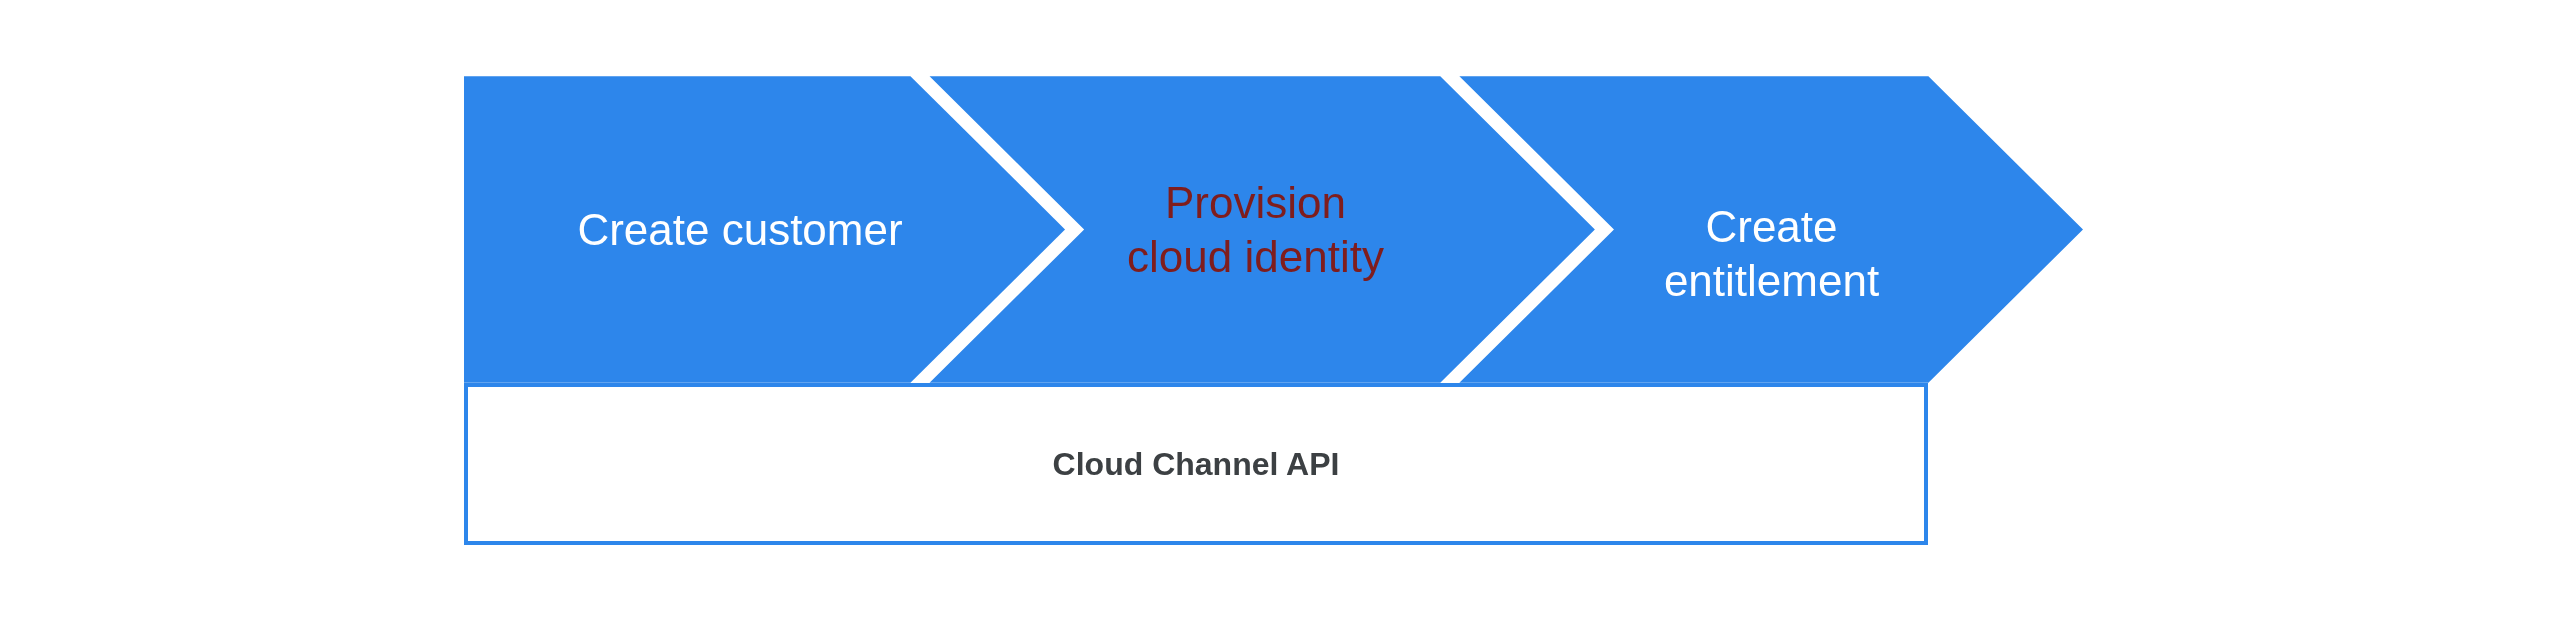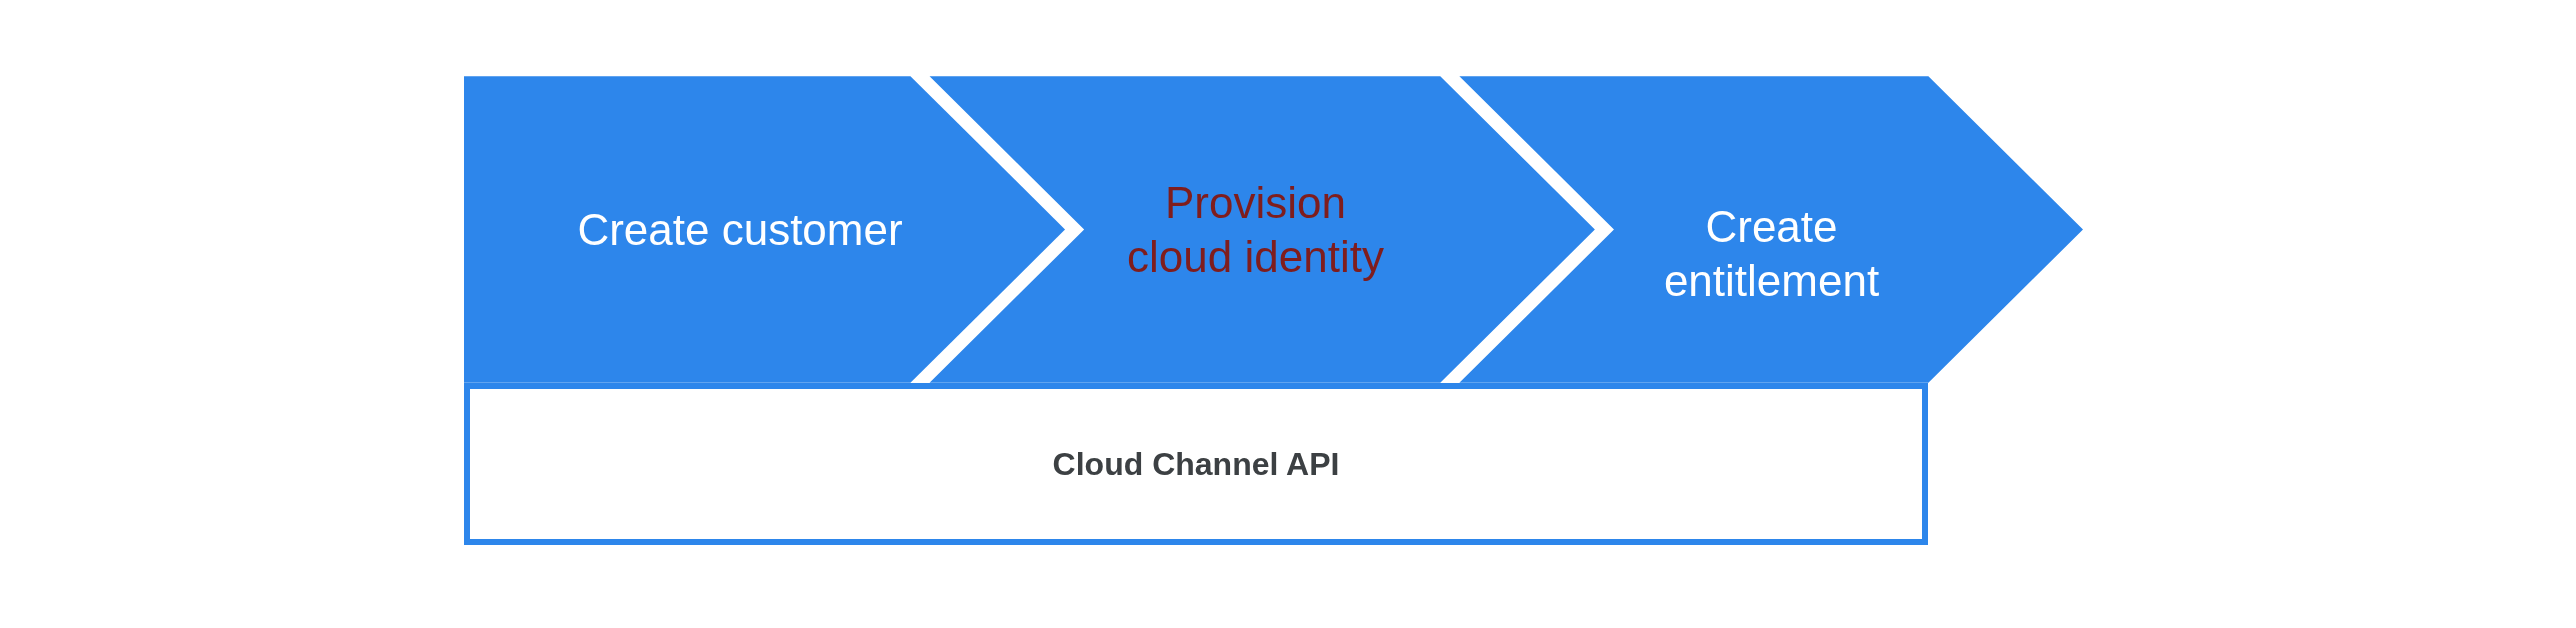--- a/index.html
+++ b/index.html
@@ -49,21 +49,21 @@
   .step-label-2 { left: 618px;  width: 347px; }
   .step-label-3 { left: 1134px; width: 347px; }
   .api-box {
     position: absolute;
     left: 464px;
     top: 383px;
     width: 1464px;
     height: 162px;
     box-sizing: border-box;
     background: #ffffff;
-    border: 6px solid #4c1d95;
+    border: 4px solid #4c1d95;
     display: flex;
     align-items: center;
     justify-content: center;
   }
   .api-label {
     font-size: 32px;
     font-weight: 700;
     color: #3c4043;
     white-space: nowrap;
   }

